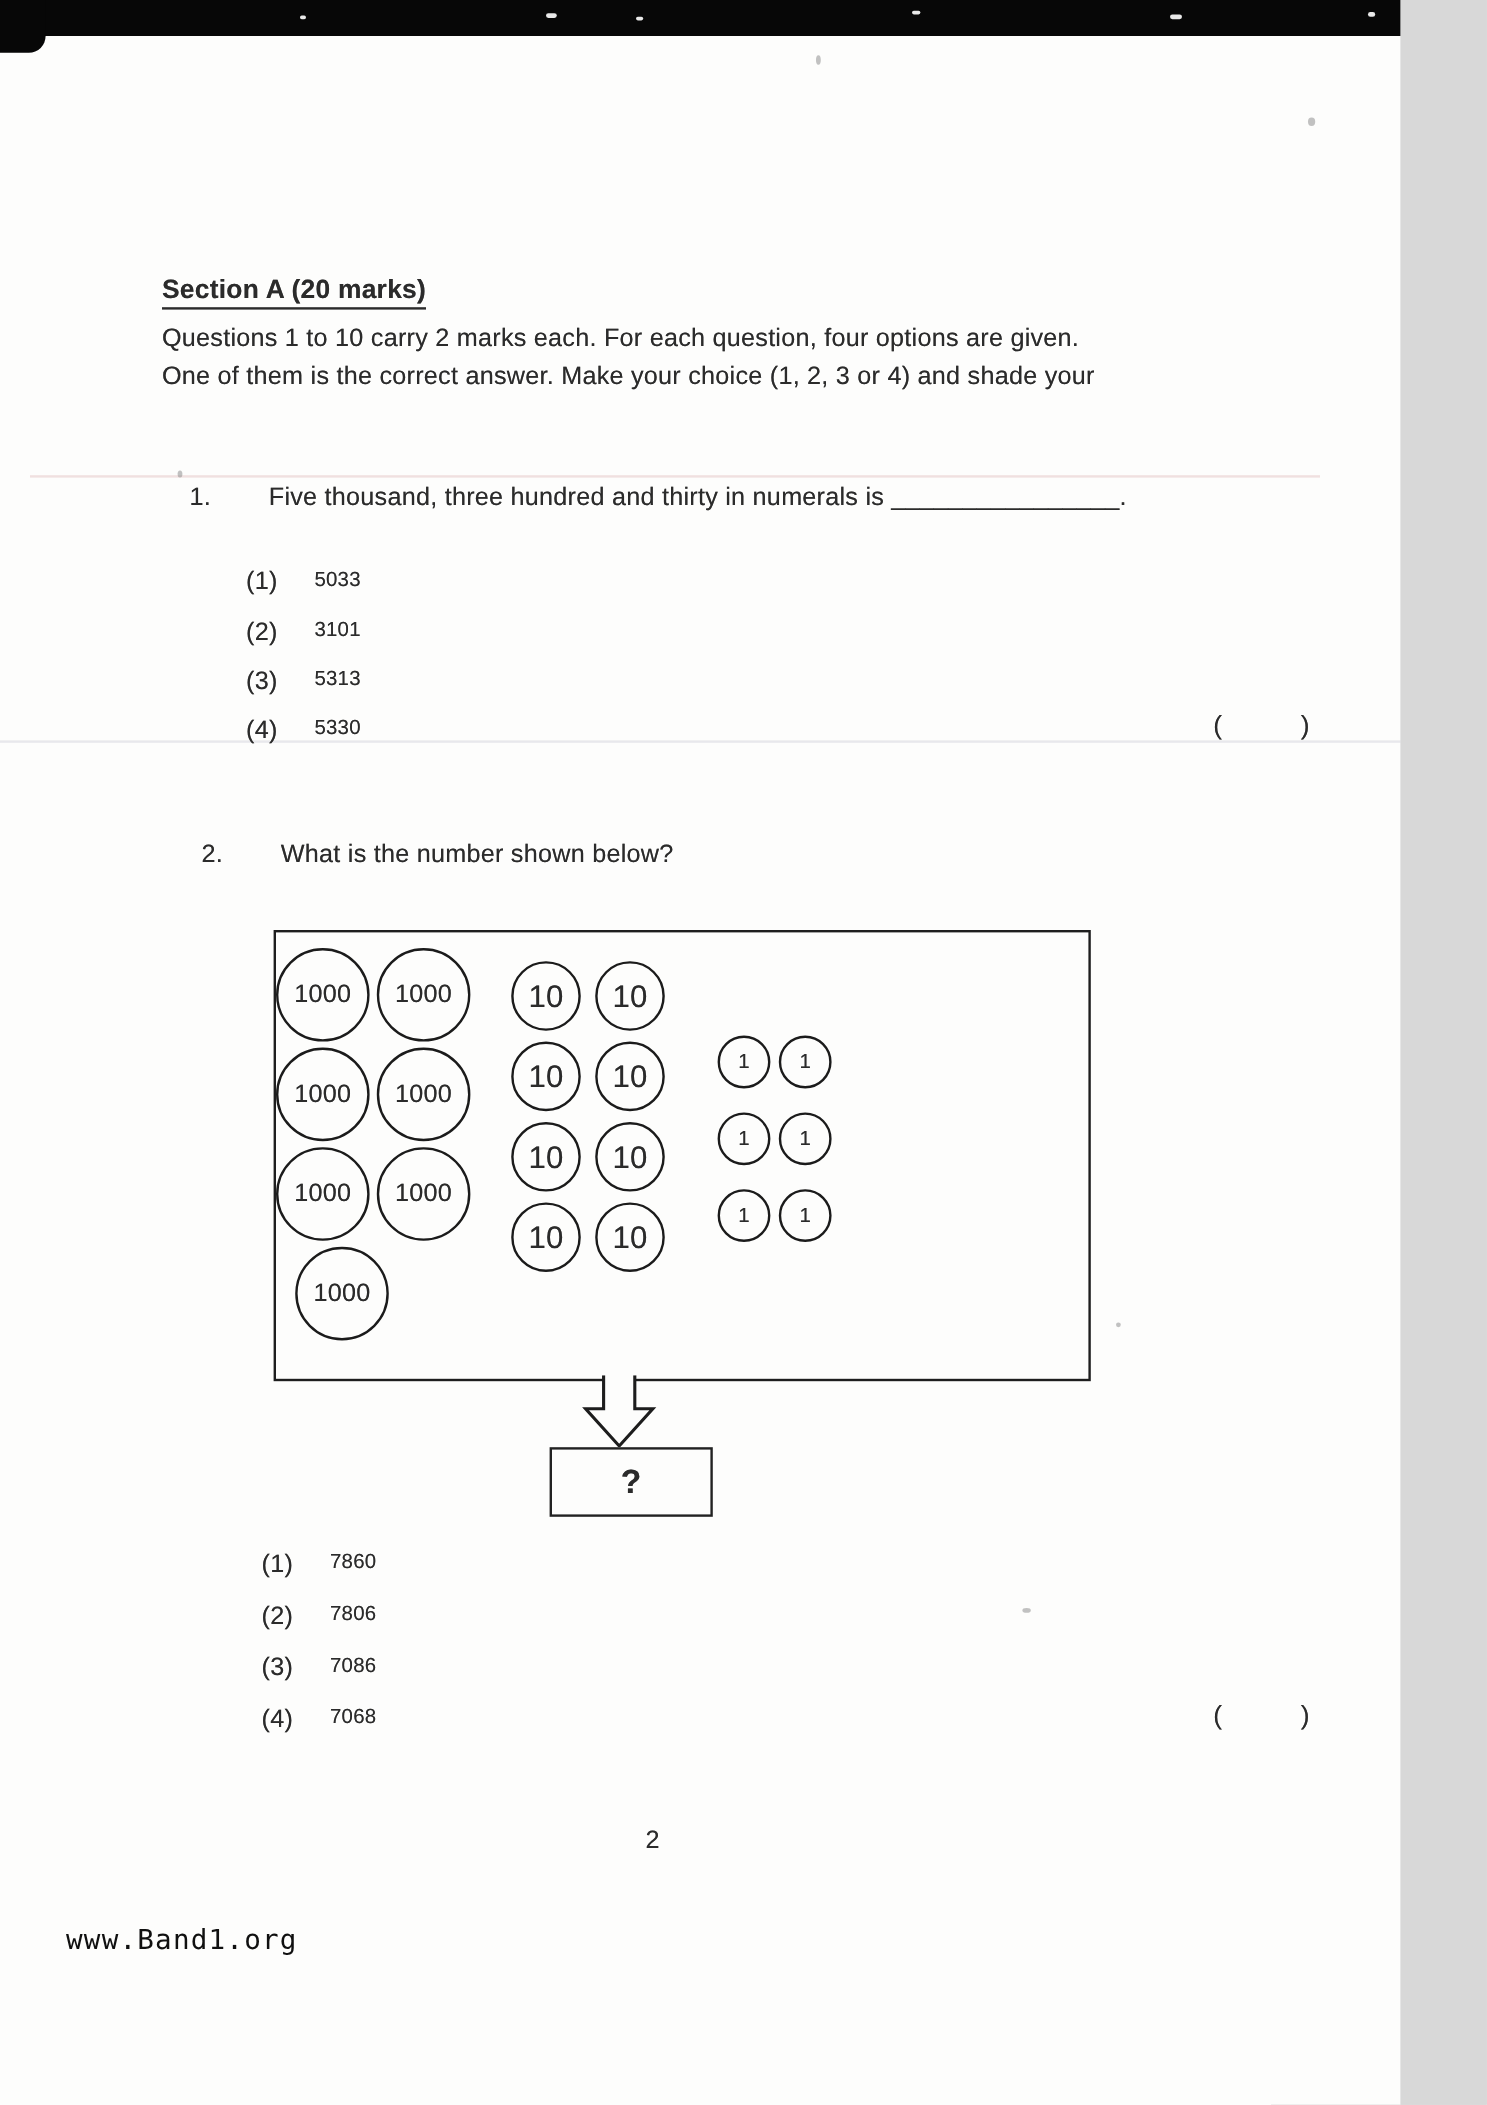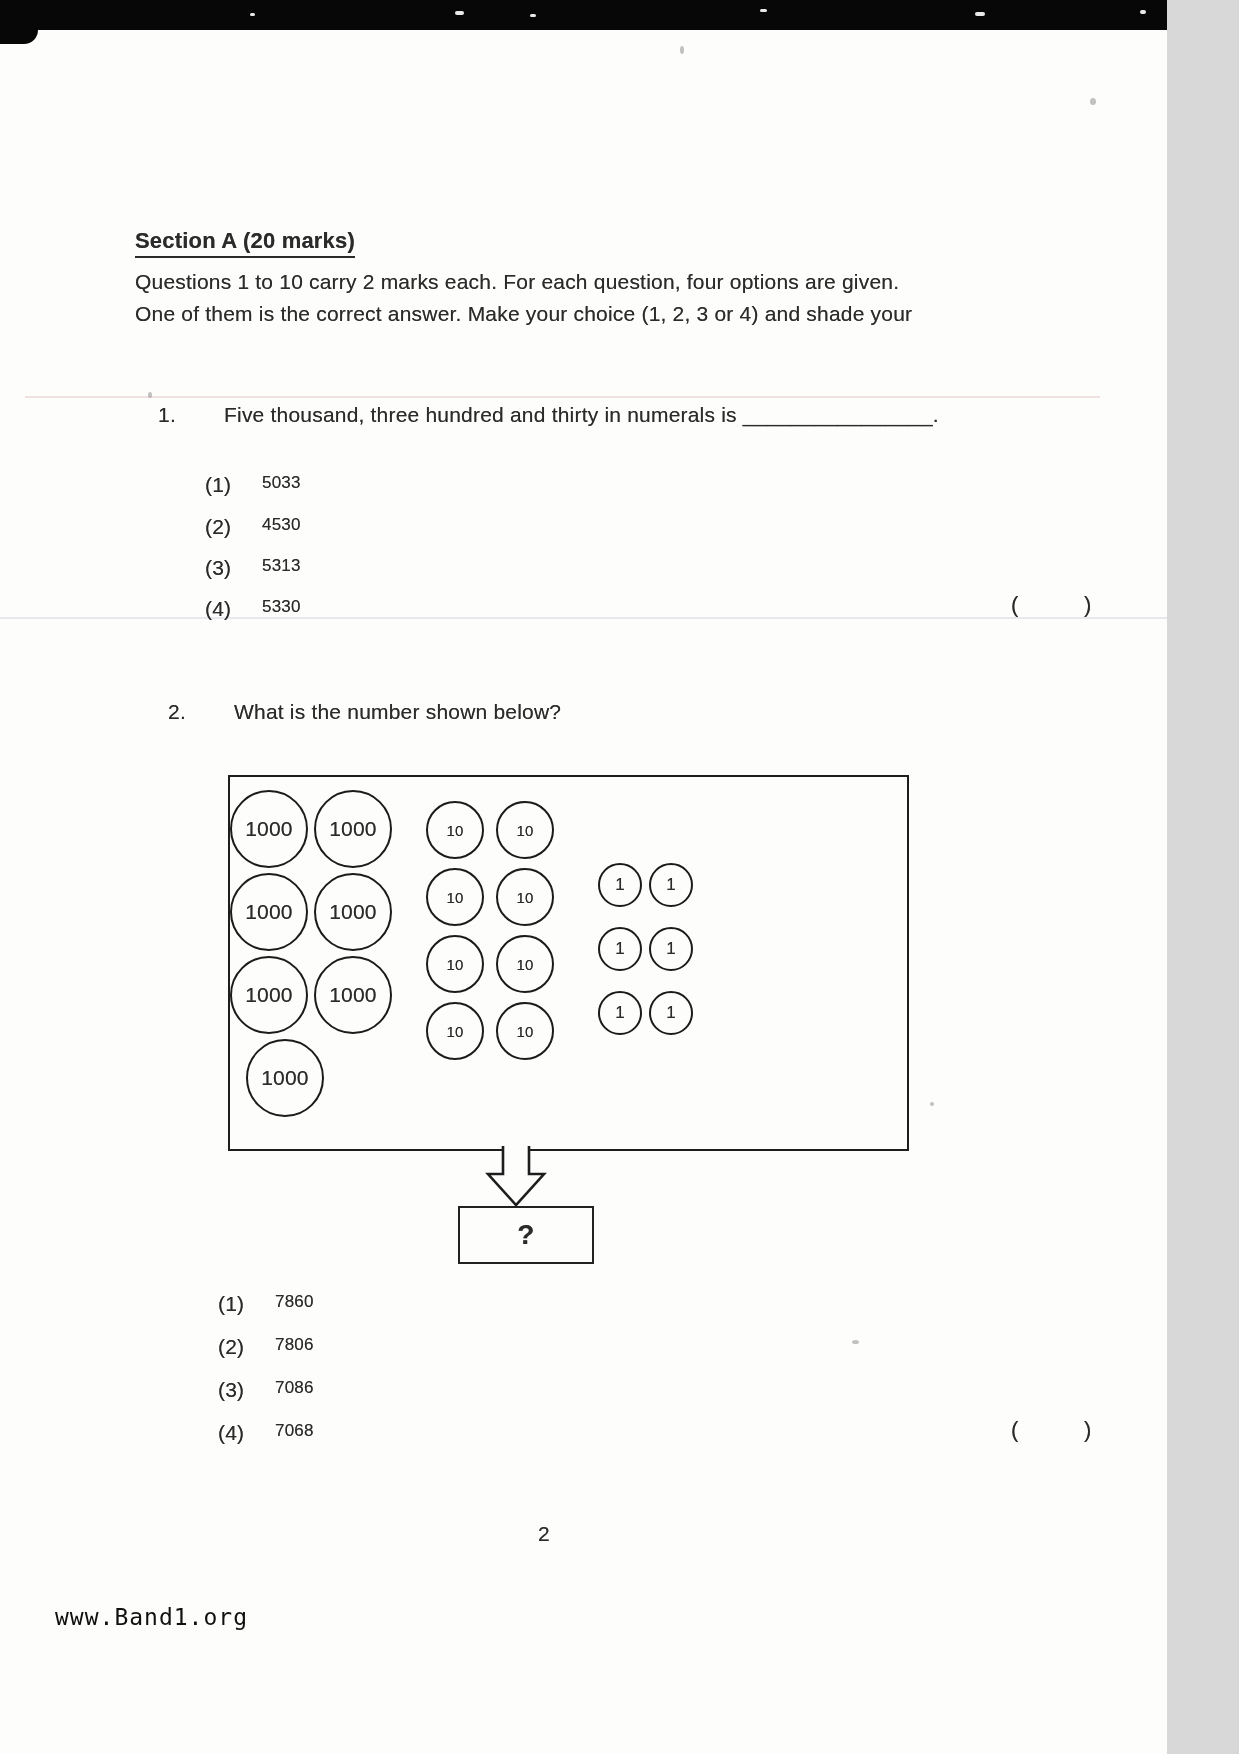--- a/index.html
+++ b/index.html
@@ -33,21 +33,21 @@
   
   .pv-box{border:2.4px solid #1e1e1e;background:transparent;}
   .col{position:absolute;display:flex;flex-direction:column;}
   .row{display:flex;}
   .circle{
     border:2.6px solid #1b1b1b;border-radius:50%;
     display:flex;align-items:center;justify-content:center;
     background:#fdfdfc;box-sizing:border-box;
   }
   .c1000{width:78px;height:78px;font-size:21px;}
-  .c10{width:58px;height:58px;font-size:15px;}
+  .c10{width:58px;height:58px;font-size:26px;}
   .c1{width:44px;height:44px;font-size:17px;}
 
   .result-box{border:2.4px solid #222;display:flex;align-items:center;justify-content:center;
               font-size:28px;font-weight:bold;background:#fdfdfc;}
   .footer-url{font-family:"DejaVu Sans Mono",monospace;font-size:23px;color:#101010;letter-spacing:1px;}
   .pagenum{font-size:21px;}
 </style>
 </head>
 <body>
 
@@ -74,21 +74,21 @@
   <div class="abs scan-text heading" style="left:135px;top:228px;">Section A (20 marks)</div>
   <div class="abs scan-text body-text" style="left:135px;top:266px;">Questions 1 to 10 carry 2 marks each. For each question, four options are given.</div>
   <div class="abs scan-text body-text" style="left:135px;top:298px;">One of them is the correct answer. Make your choice (1, 2, 3 or 4) and shade your</div>
 
   <div class="abs scan-text qnum" style="left:158px;top:403px;">1.</div>
   <div class="abs scan-text qtext" style="left:212px;top:403px;">Five thousand, three hundred and thirty in numerals is ________________.</div>
 
   <div class="abs scan-text opt-label" style="left:205px;top:473px;">(1)</div>
   <div class="abs scan-text opt-value" style="left:262px;top:473px;">5033</div>
   <div class="abs scan-text opt-label" style="left:205px;top:515px;">(2)</div>
-  <div class="abs scan-text opt-value" style="left:262px;top:515px;">4530</div>
+  <div class="abs scan-text opt-value" style="left:262px;top:515px;">3101</div>
   <div class="abs scan-text opt-label" style="left:205px;top:556px;">(3)</div>
   <div class="abs scan-text opt-value" style="left:262px;top:556px;">5313</div>
   <div class="abs scan-text opt-label" style="left:205px;top:597px;">(4)</div>
   <div class="abs scan-text opt-value" style="left:262px;top:597px;">5330</div>
   <div class="abs scan-text bracket" style="left:1011px;top:592px;">(</div>
   <div class="abs scan-text bracket" style="left:1084px;top:592px;">)</div>
 
   <div class="abs scan-text qnum" style="left:168px;top:700px;">2.</div>
   <div class="abs scan-text qtext" style="left:222px;top:700px;">What is the number shown below?</div>
 

